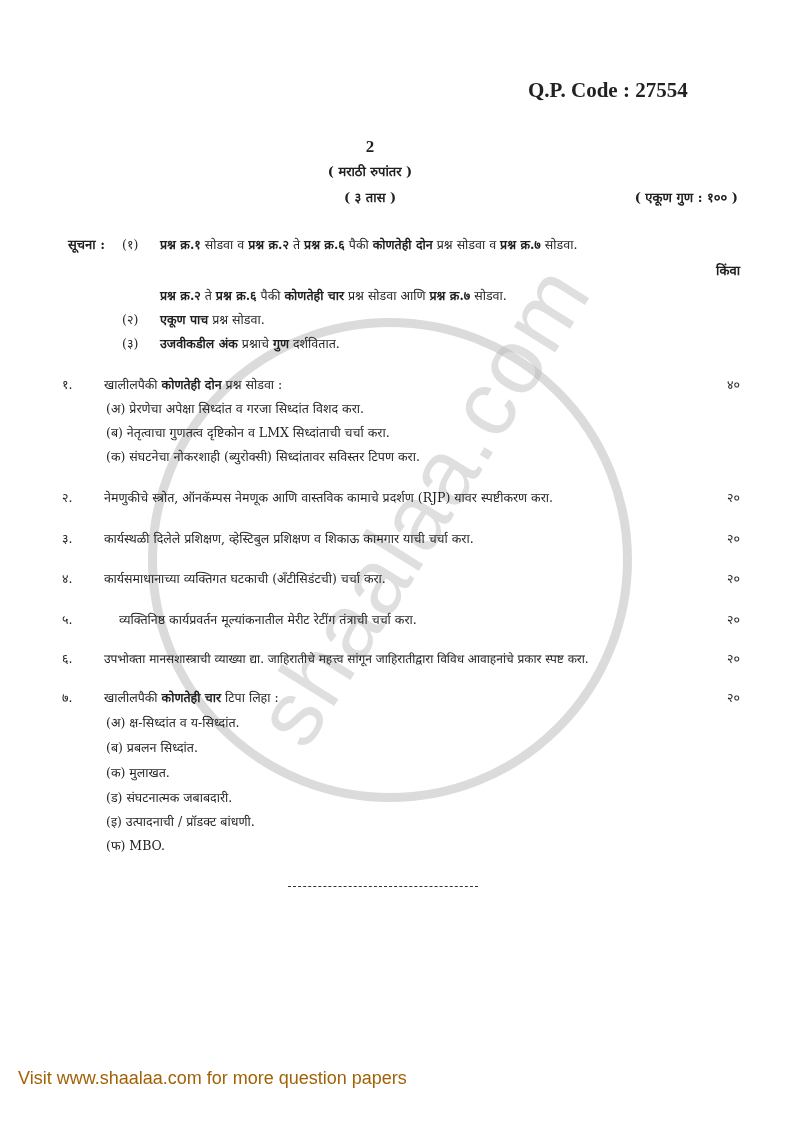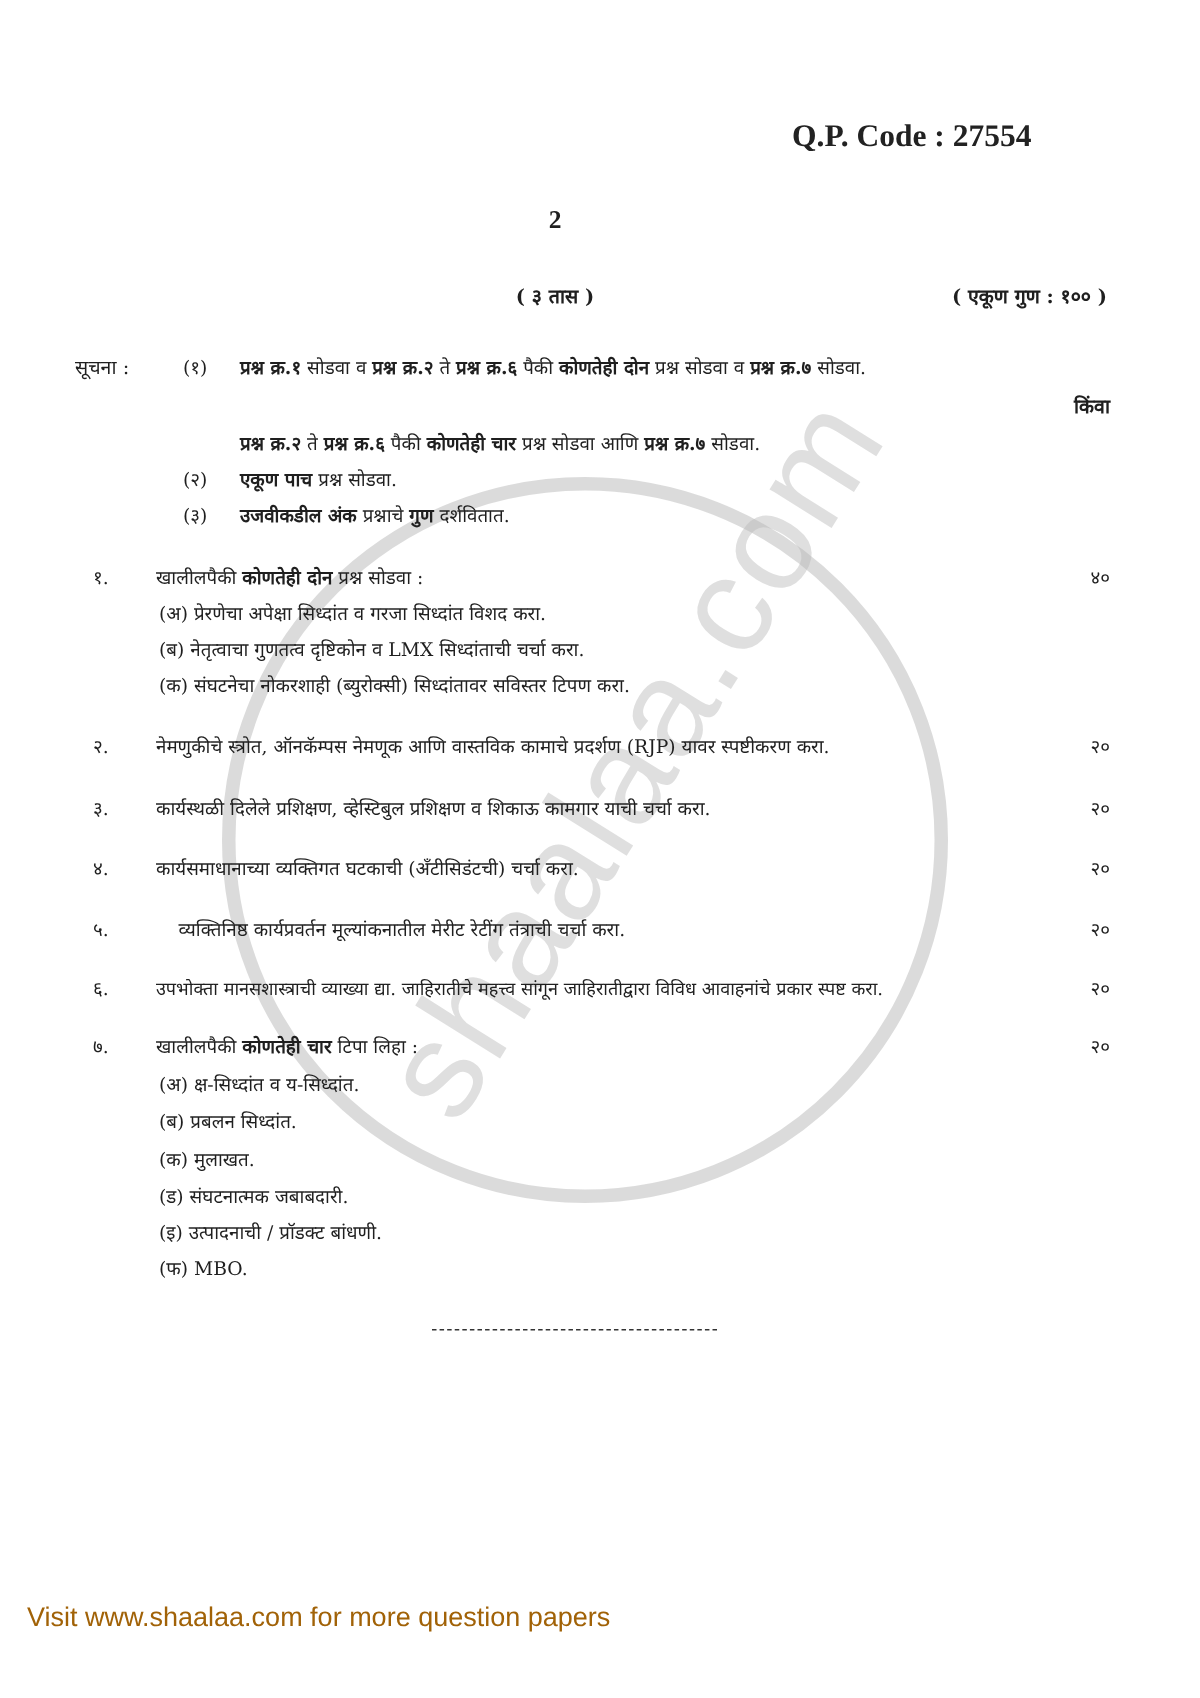--- a/index.html
+++ b/index.html
@@ -22,21 +22,21 @@
   .subtitle {
     position: absolute; left: 0; width: 740px; text-align: center;
     font-size: 13px; font-weight: bold;
   }
   .subtitle.s1 { top: 162px; }
   .subtitle.s2 { top: 188px; }
   .total-marks {
     position: absolute; right: 62px; top: 188px; font-size: 13px; font-weight: bold;
   }
 
-  .instr-label { position: absolute; left: 50px; top: 235px; font-size: 13px; font-weight: normal; }
+  .instr-label { position: absolute; left: 68px; top: 235px; font-size: 13px; font-weight: bold; }
   .instr-row { position: absolute; font-size: 12.5px; white-space: nowrap; }
   .instr-num { position: absolute; font-size: 12.5px; }
   .b { font-weight: bold; }
   .kinva { position: absolute; left: 0; width: 740px; top: 261px; text-align: right; font-size: 13px; font-weight: bold; }
 
   .q-num { position: absolute; left: 62px; font-size: 12.5px; }
   .q-text { position: absolute; left: 104px; font-size: 12.5px; white-space: nowrap; }
   .q-marks { position: absolute; right: 60px; font-size: 12.5px; text-align: right; }
   .sub { position: absolute; left: 106px; font-size: 12.5px; white-space: nowrap; }
 
@@ -64,20 +64,21 @@
 </head>
 <body>
 
 <div class="page">
 
   <div class="watermark-circle"></div>
   <div class="watermark-text">shaalaa.com</div>
 
   <div class="qp-code">Q.P. Code : 27554</div>
   <div class="page-num">2</div>
+  <div class="subtitle s1">( मराठी रुपांतर )</div>
   <div class="subtitle s2">( ३ तास )</div>
   <div class="total-marks">( एकूण गुण : १०० )</div>
 
   <div class="instr-label">सूचना :</div>
 
   <div class="instr-num" style="left:122px; top:236px;">(१)</div>
   <div class="instr-row" style="left:160px; top:236px;"><span class="b">प्रश्न क्र.१</span><span> सोडवा व </span><span class="b">प्रश्न क्र.२</span><span> ते </span><span class="b">प्रश्न क्र.६</span><span> पैकी </span><span class="b">कोणतेही दोन</span><span> प्रश्न सोडवा व </span><span class="b">प्रश्न क्र.७</span><span> सोडवा.</span></div>
   <div class="kinva">किंवा</div>
   <div class="instr-row" style="left:160px; top:287px;"><span class="b">प्रश्न क्र.२</span><span> ते </span><span class="b">प्रश्न क्र.६</span><span> पैकी </span><span class="b">कोणतेही चार</span><span> प्रश्न सोडवा आणि </span><span class="b">प्रश्न क्र.७</span><span> सोडवा.</span></div>
 

